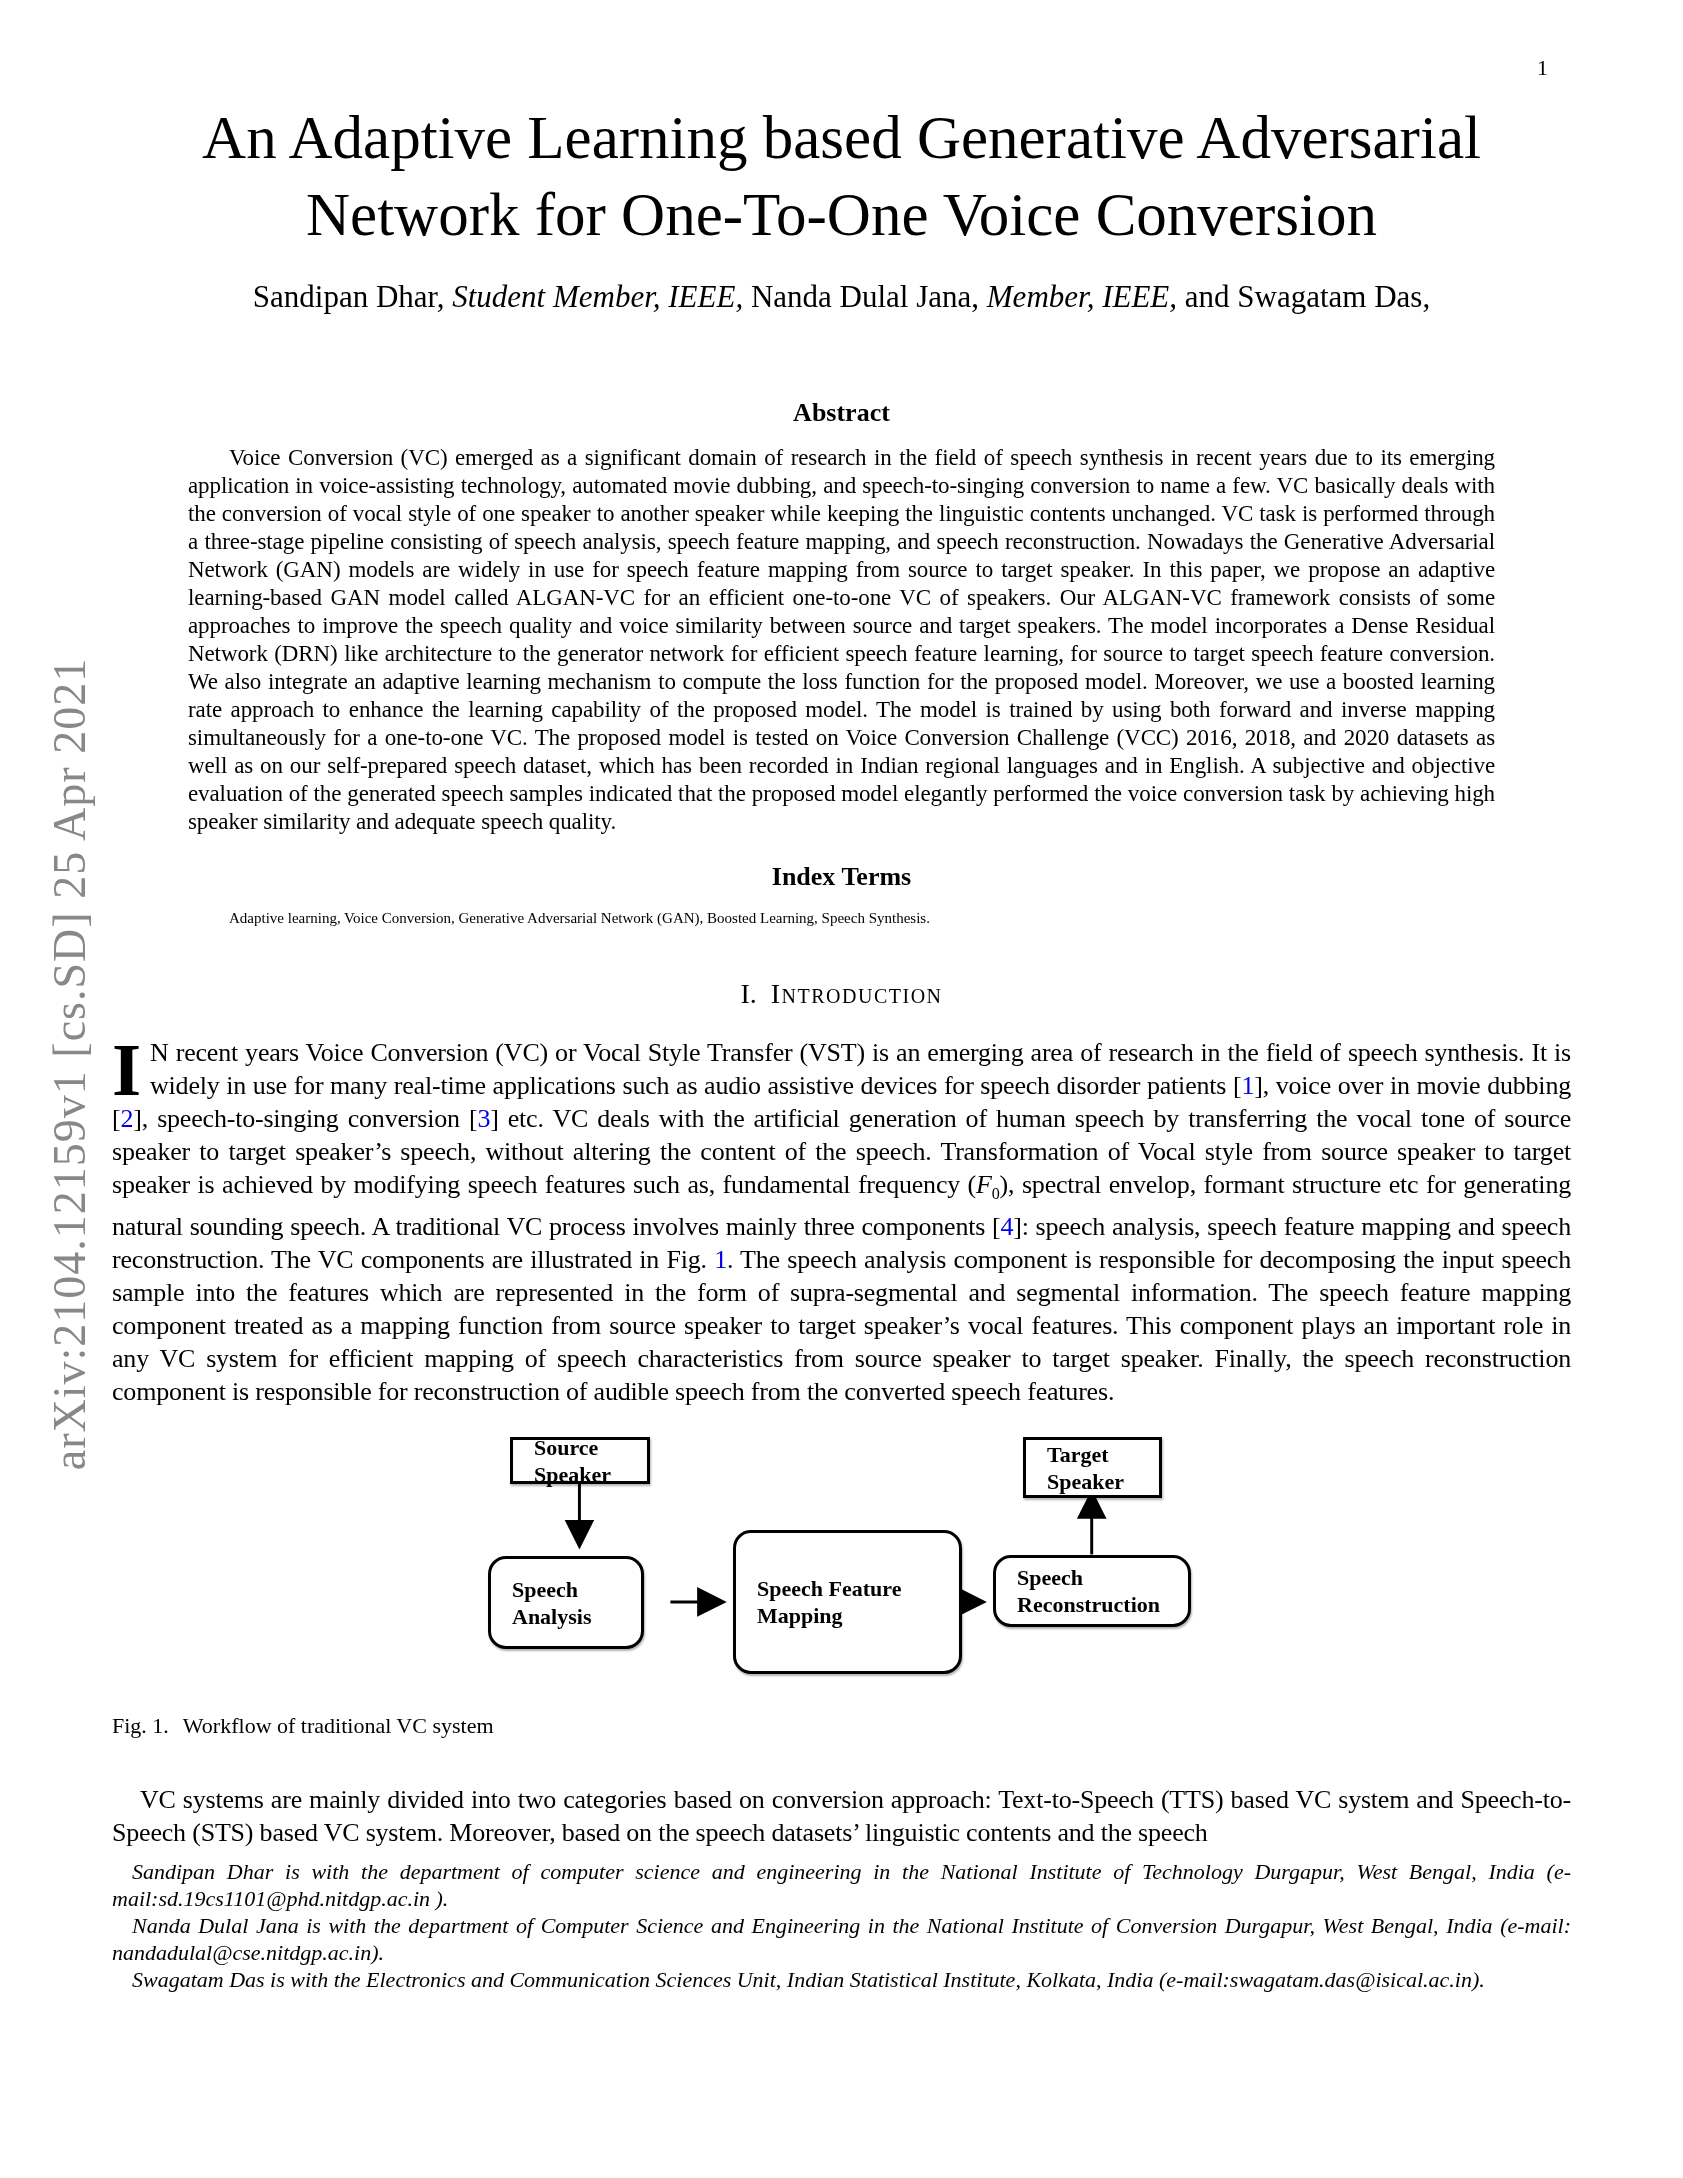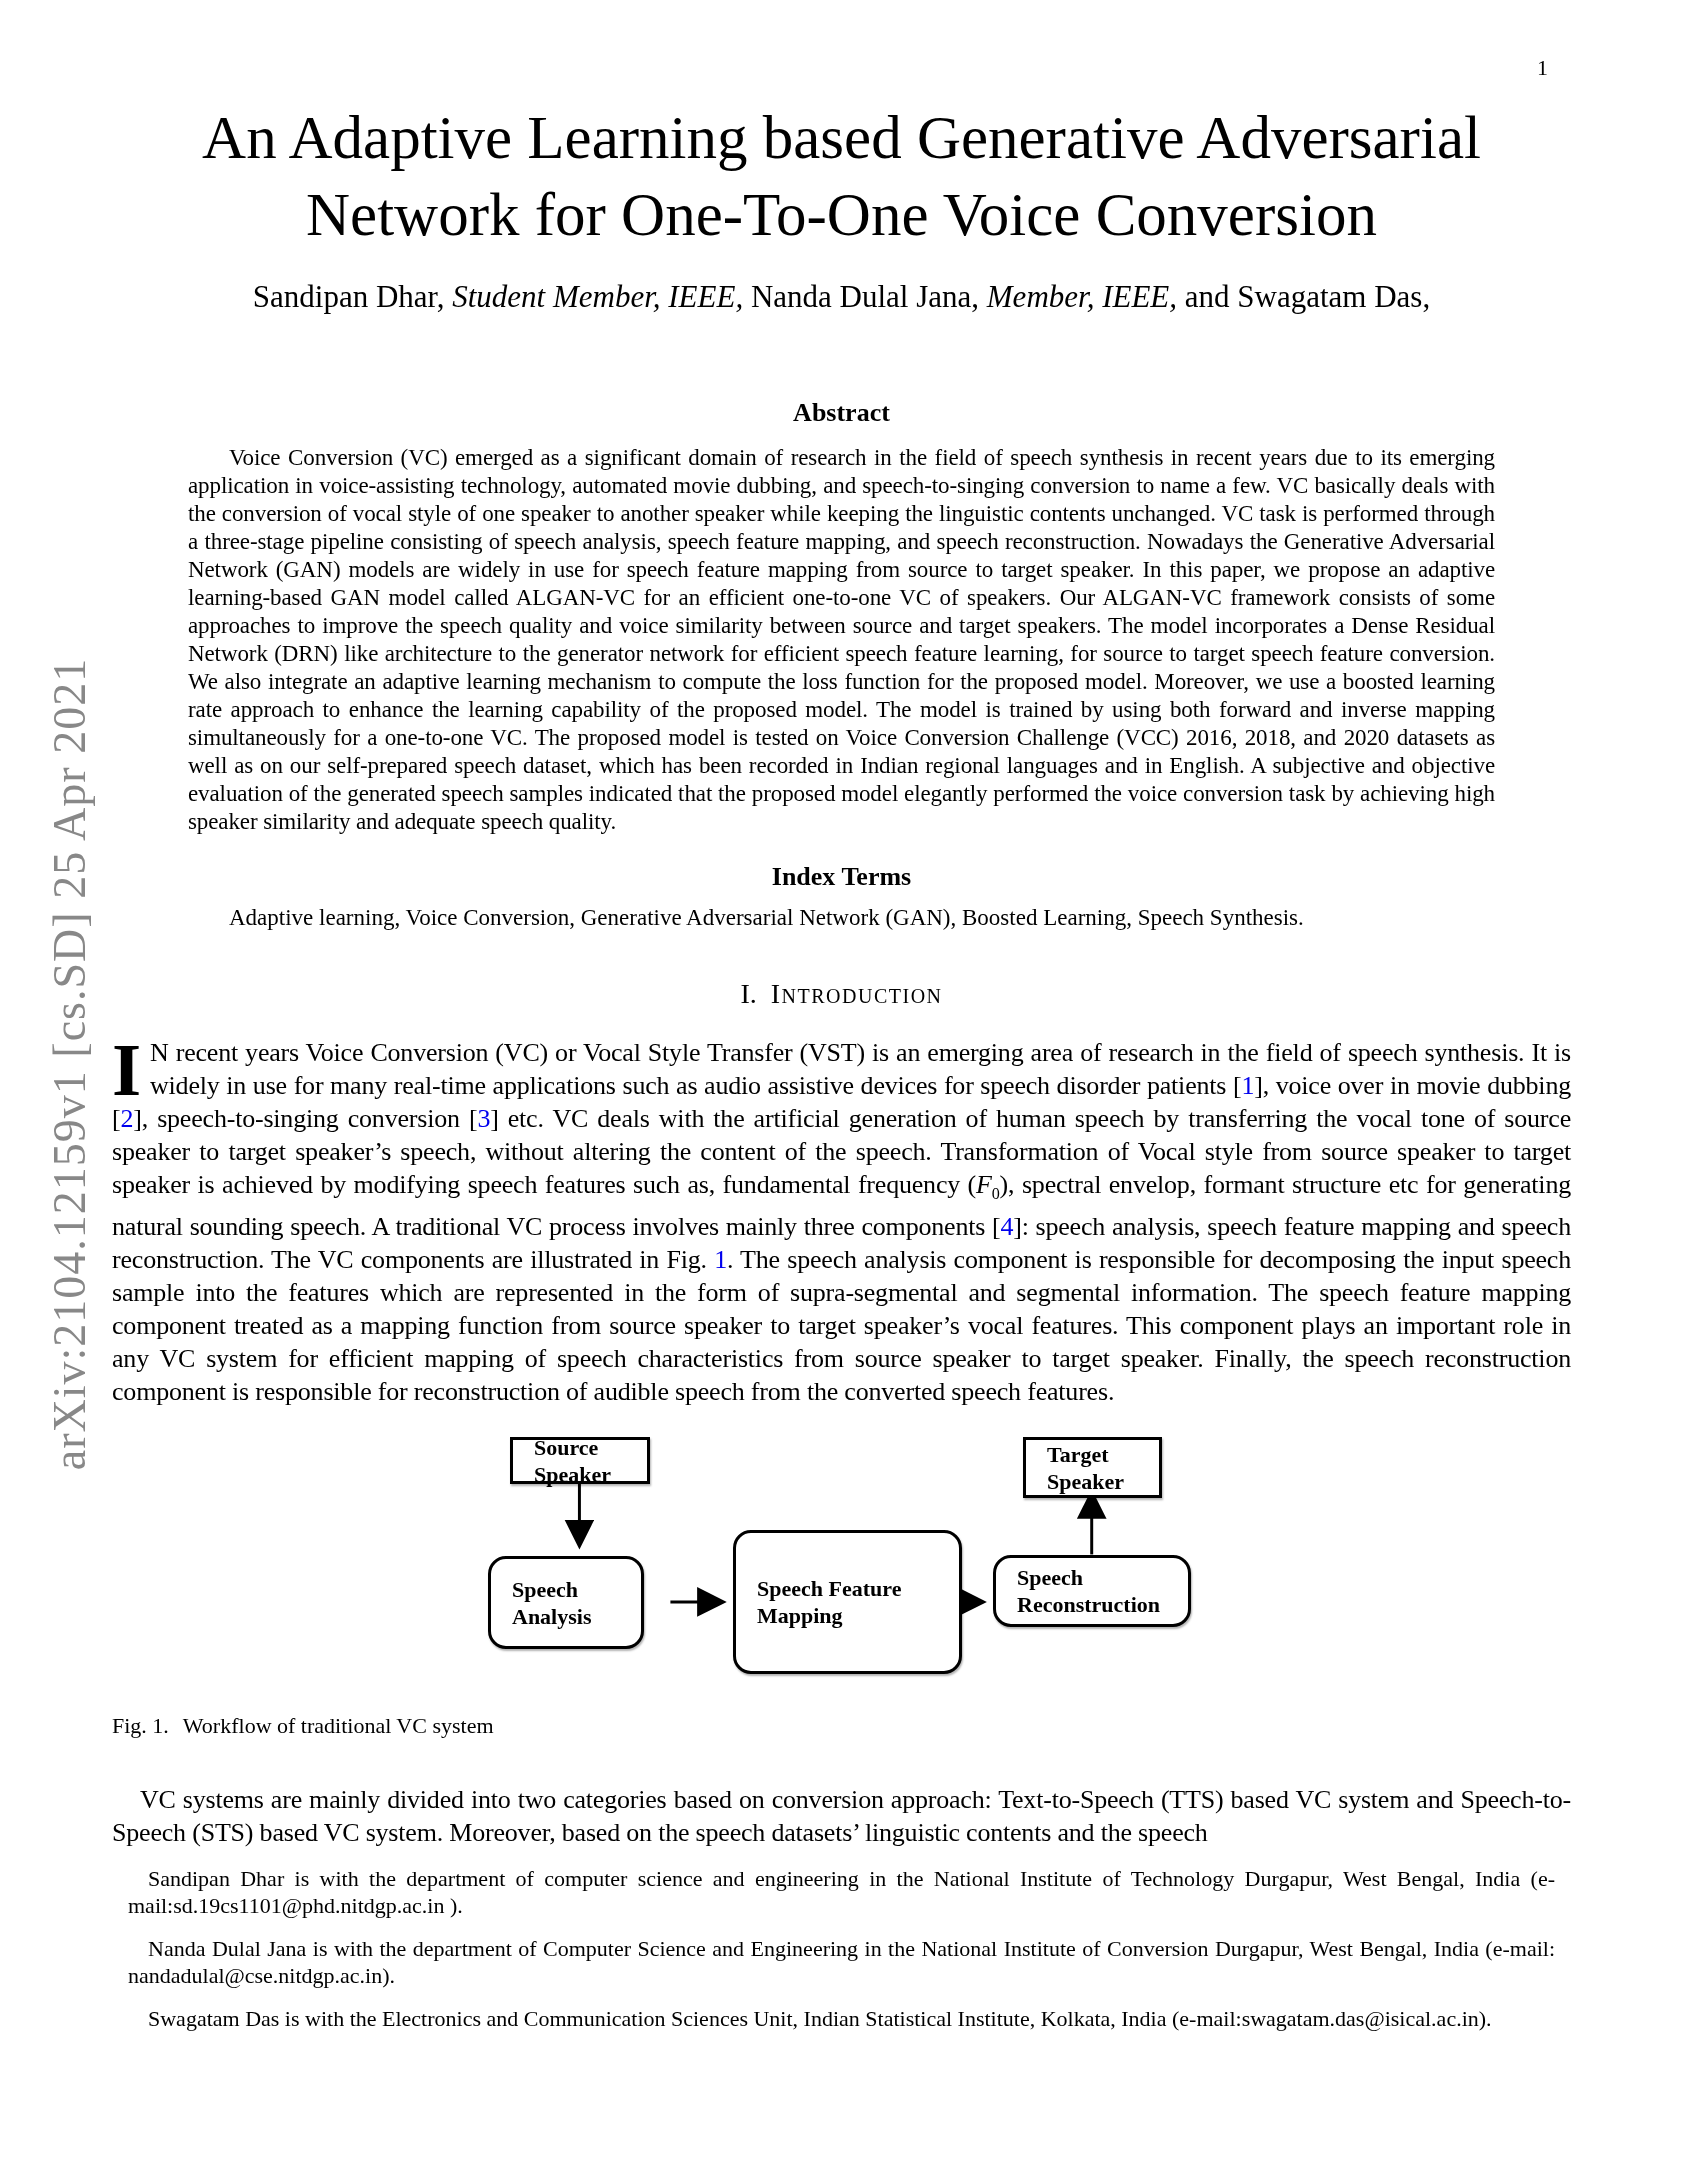--- a/index.html
+++ b/index.html
@@ -21,21 +21,21 @@
     font-size:61px; line-height:77px;
   }
   .authors { margin-top:26px; text-align:center; font-size:31px; }
   .center-heading { text-align:center; font-size:26px; font-weight:bold; }
   .center-heading.first { margin-top:83px; }
   .center-heading.second { margin-top:26px; }
   .abstract {
     margin:16px 76px 0; font-size:23px; line-height:28px;
     text-align:justify; text-indent:41px; letter-spacing:-0.1px;
   }
-  .index-terms { margin:12px 76px 0; font-size:23px; line-height:28px; text-indent:41px; }
+  .index-terms { margin:12px 76px 0; font-size:15px; line-height:28px; text-indent:41px; }
   .section-heading { margin:46px 0 4px; text-align:center; font-size:28px; font-weight:normal; }
   .sc { font-variant:small-caps; letter-spacing:1.5px; }
   .body-par { font-size:26px; line-height:33px; text-align:justify; margin:0; letter-spacing:-0.2px; }
   .intro { margin-top:26px; }
   .dropcap {
     float:left; font-weight:bold; font-size:75px; line-height:59px;
     height:59px; margin:4px 9px 0 0;
   }
   .figure { position:relative; height:269px; margin-top:6px; }
   .arrows { position:absolute; left:0; top:0; }
@@ -43,21 +43,21 @@
     position:absolute; box-sizing:border-box; border:3px solid #000; background:#fff;
     display:flex; align-items:center; justify-content:center; text-align:left;
     font-weight:bold; font-size:22px; line-height:27px; padding:0 21px;
     box-shadow:1px 2px 2px rgba(0,0,0,0.30);
   }
   .rounded { border-radius:18px; }
   .caption { margin:30px 0 0; font-size:22px; }
   .caption .cap-text { margin-left:14px; }
   .p2 { margin-top:44px; text-indent:28px; }
   .footnotes { margin-top:9px; font-size:22px; line-height:27px; }
-  .footnote { margin:16px; text-indent:20px; text-align:justify; }
+  .footnote { margin:0; text-indent:20px; text-align:justify;font-style:italic; }
   .seg-t {}
   .seg-c { color:var(--cite,#0000EE); }
   .seg-i { font-style:italic; }
   .seg-sub { font-size:0.62em; vertical-align:sub; }
 </style>
 </head>
 <body>
 
 <div class="page">
 

